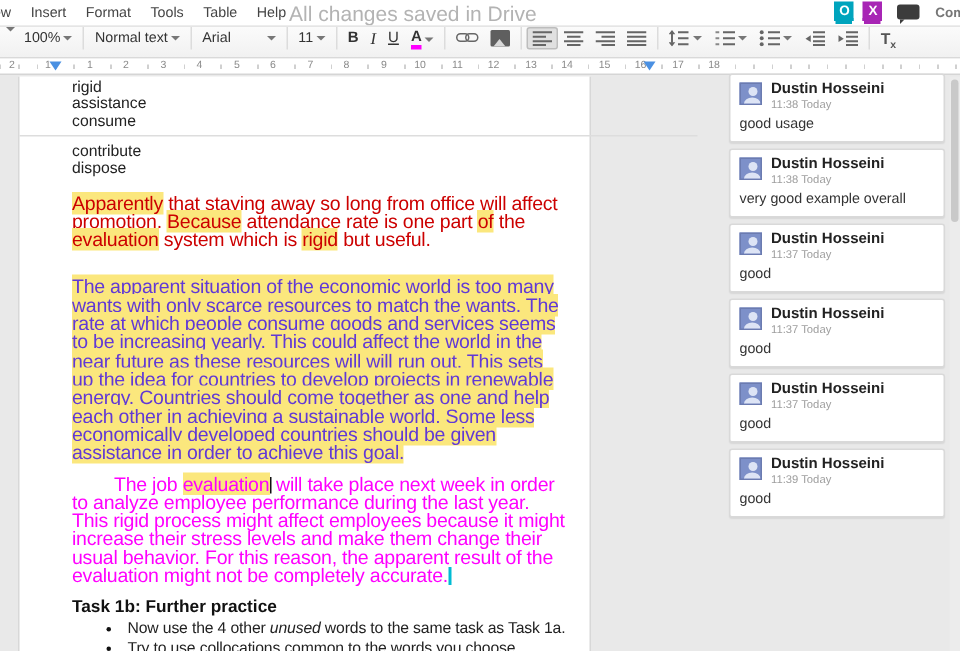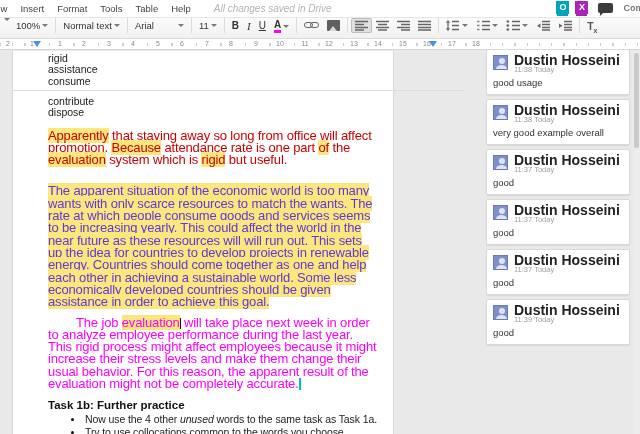--- a/index.html
+++ b/index.html
@@ -3,21 +3,21 @@
 <meta charset="utf-8">
 <style>
   * { margin:0; padding:0; box-sizing:border-box; }
   html,body { width:640px; height:434px; overflow:hidden; }
   body { font-family:"Liberation Sans", sans-serif; background:#e9e9e9; position:relative; }
 
   
   .menubar { position:absolute; left:0; top:0; width:640px; height:17px; background:#fff; display:flex; align-items:center; }
   .menu-items { display:flex; gap:13px; margin-left:-13px; white-space:nowrap; }
   .menu-item { font-size:9.5px; color:#444; cursor:pointer; }
-  .menu-status { font-size:10px; color:#b3b3b3; margin-left:23px; white-space:nowrap;font-style:italic; }
+  .menu-status { font-size:14px; color:#b3b3b3; margin-left:2px; white-space:nowrap; }
   .topbar-right { position:absolute; right:-30px; top:1px; display:flex; align-items:center; gap:6px; }
   .avatar-chip { width:13px; height:13px; color:#fff; font-size:9px; font-weight:bold; display:flex; align-items:center; justify-content:center; border-bottom:2px solid rgba(0,0,0,.25); }
   .chip-o { background:#00a4bd; border-color:#00a4bd; box-shadow:0 3px 0 -1px #00a4bd; }
   .chip-x { background:#a825b5; border-color:#a825b5; box-shadow:0 3px 0 -1px #a825b5; }
   .bubble-icon { width:15px; height:10px; background:#3c3c3c; border-radius:2px; position:relative; margin:0 4px; }
   .bubble-icon::after { content:""; position:absolute; left:2px; bottom:-3px; border-left:3px solid #3c3c3c; border-bottom:3px solid transparent; }
   .comments-btn { font-size:9px; font-weight:bold; color:#777; white-space:nowrap; }
 
   
   .toolbar { position:absolute; left:0; top:17px; width:640px; height:22px; background:linear-gradient(#fbfbfb,#f1f1f1); border-top:1px solid #e5e5e5; border-bottom:1px solid #d9d9d9; display:flex; align-items:flex-start; padding:0 2px; }
@@ -63,21 +63,21 @@
   .p-words3 { margin-top:9px; line-height:11.5px; white-space:pre-wrap; }
   .p-red2 { color:#cc0000; line-height:11.6px; }
 
   
   .comments-panel { position:absolute; left:486px; top:-2px; width:144px; }
   .comment-card { background:#fff; border:1px solid #d9d9d9; border-radius:2px; box-shadow:0 1px 1px rgba(0,0,0,.08); padding:5px 6px 6px; margin-bottom:4px; cursor:pointer; }
   .cc-head { display:flex; gap:6px; }
   .cc-avatar { width:15px; height:15px; background:#7d90c9; border:1px solid #6b7bb0; position:relative; overflow:hidden; flex:none; }
   .cc-avatar::before { content:""; position:absolute; left:4.5px; top:2px; width:6px; height:6px; border-radius:50%; background:#dde4f5; }
   .cc-avatar::after { content:""; position:absolute; left:2px; top:9px; width:11px; height:8px; border-radius:50% 50% 0 0; background:#dde4f5; }
-  .cc-name { font-size:14px; font-weight:bold; color:#222; line-height:10px; }
+  .cc-name { font-size:10px; font-weight:bold; color:#222; line-height:10px; }
   .cc-time { font-size:7.5px; color:#9e9e9e; line-height:9px; }
   .cc-text { font-size:9.5px; color:#333; margin-top:3px; line-height:11px; }
 
   
   .scrollbar { position:absolute; right:0; top:0; width:7px; height:383px; background:#ececec; }
   .scroll-thumb { position:absolute; right:1px; top:2px; width:5px; height:95px; background:#c9c9c9; border-radius:3px; cursor:pointer; }
 
   svg.tico { display:block; }
 </style>
 </head>

